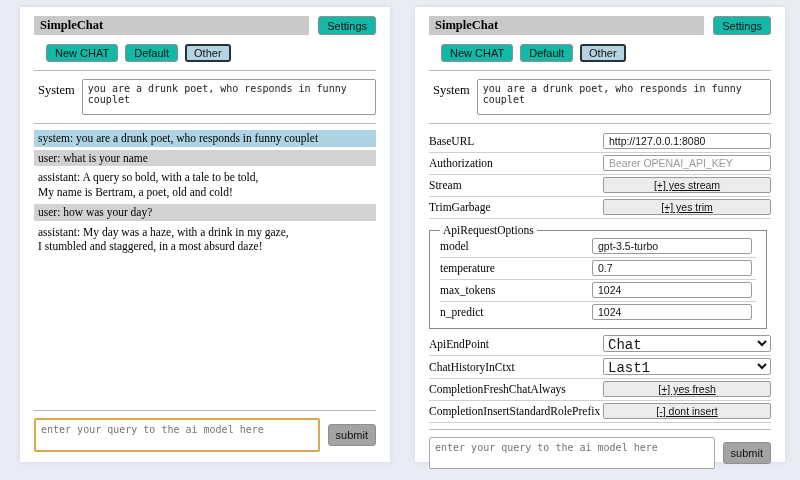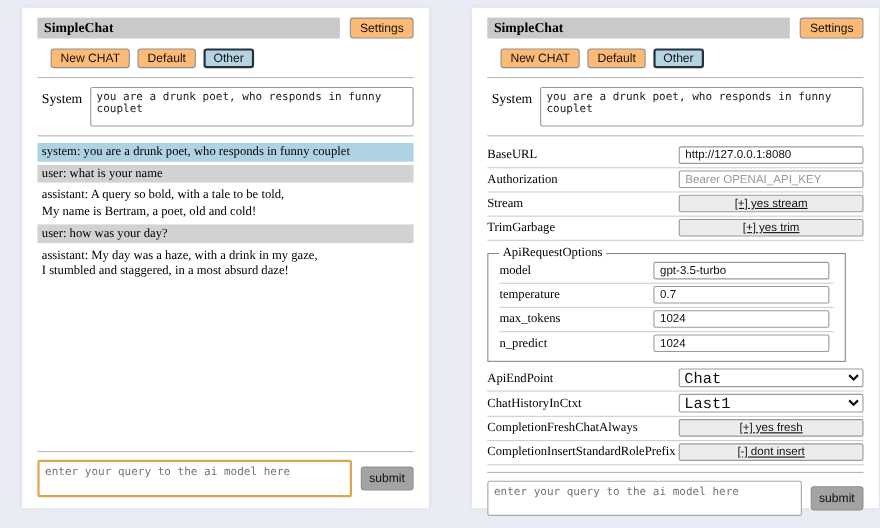--- a/index.html
+++ b/index.html
@@ -1,25 +1,25 @@
 <!DOCTYPE html>
 <html><head>
 <meta charset="utf-8">
 <style>
   html,body{margin:0;padding:0;background:#e9ecf4;width:800px;height:480px;overflow:hidden;}
-  .stage{display:flex;gap:39px;padding:7px 0 0 20px;box-sizing:border-box;}
+  .stage{display:flex;gap:25px;padding:7px 0 0 20px;box-sizing:border-box;}
   .panel{width:370px;height:455px;background:#ffffff;box-sizing:border-box;
          padding:7px 14px 10px 14px;display:flex;flex-direction:column;
          box-shadow:0 0 5px rgba(40,50,80,0.10);font-family:"Liberation Serif",serif;}
   
   .title-row{display:flex;align-items:stretch;gap:9px;margin-top:2px;}
   .title-bar{flex:1;background:#c9c9c9;font-weight:bold;font-size:12.5px;
              padding:2px 6px;color:#000;}
   .btn{font-family:"Liberation Sans",sans-serif;font-size:11px;color:#111;
-       background:#fdba74;border:1px solid #8f8f8f;border-radius:3px;
+       background:#14b8a6;border:1px solid #8f8f8f;border-radius:3px;
        padding:2px 8px;cursor:pointer;}
   .tabs-row{display:flex;gap:7px;margin:9px 0 2px 12px;}
   .tab-selected{background:#b5d3e1;border:2px solid #24323c;padding:1px 7px;}
   hr{border:none;border-top:1px solid #b8b8b8;margin:6px 0 5px 0;width:100%;}
   
   .system-row{display:flex;gap:7px;margin:3px 0 2px 4px;}
   .system-label{font-size:12.5px;padding-top:4px;}
   .system-ta{flex:1;height:28px;resize:none;font-family:"DejaVu Sans Mono",monospace;
              font-size:10px;color:#222;border:1px solid #999;border-radius:2px;
              padding:3px 5px;outline:none;}
@@ -38,21 +38,21 @@
   .ctrl{width:168px;display:flex;}
   .sinput{width:100%;box-sizing:border-box;font-family:"Liberation Sans",sans-serif;
           font-size:10.5px;border:1px solid #9a9a9a;border-radius:2px;
           padding:1px 5px;height:16px;color:#111;outline:none;}
   .sinput::placeholder{color:#9a9a9a;}
   .sbtn{width:100%;font-family:"Liberation Sans",sans-serif;font-size:10.5px;
         background:#ececec;border:1px solid #9a9a9a;border-radius:2px;
         padding:1px 2px;height:16px;color:#111;cursor:pointer;text-decoration:underline;}
   .ssel{width:100%;font-family:Liberation Mono, monospace;font-size:14px;
         height:17px;border:1px solid #9a9a9a;border-radius:2px;background:#fff;color:#111;}
-  fieldset.aro{border:1px solid #8a8a8a;margin:5px 16px 4px 0;padding:0 10px 5px 10px;}
+  fieldset.aro{border:1px solid #8a8a8a;margin:5px 4px 4px 0;padding:0 10px 5px 10px;}
   fieldset.aro legend{font-size:11.5px;padding:0 3px;}
   fieldset.aro .srow:last-child{border-bottom:none;}
   fieldset.aro .ctrl{width:160px;margin-right:4px;}
   
   .spacer{flex:1;}
   .query-row{display:flex;gap:8px;align-items:center;margin-top:2px;}
   .query-ta{flex:1;height:22px;resize:none;font-family:"DejaVu Sans Mono",monospace;
             font-size:10px;color:#777;border:1px solid #a8a8a8;border-radius:2px;
             padding:4px 5px;outline:none;}
   .query-focused{border:2px solid #d8a74f;}

